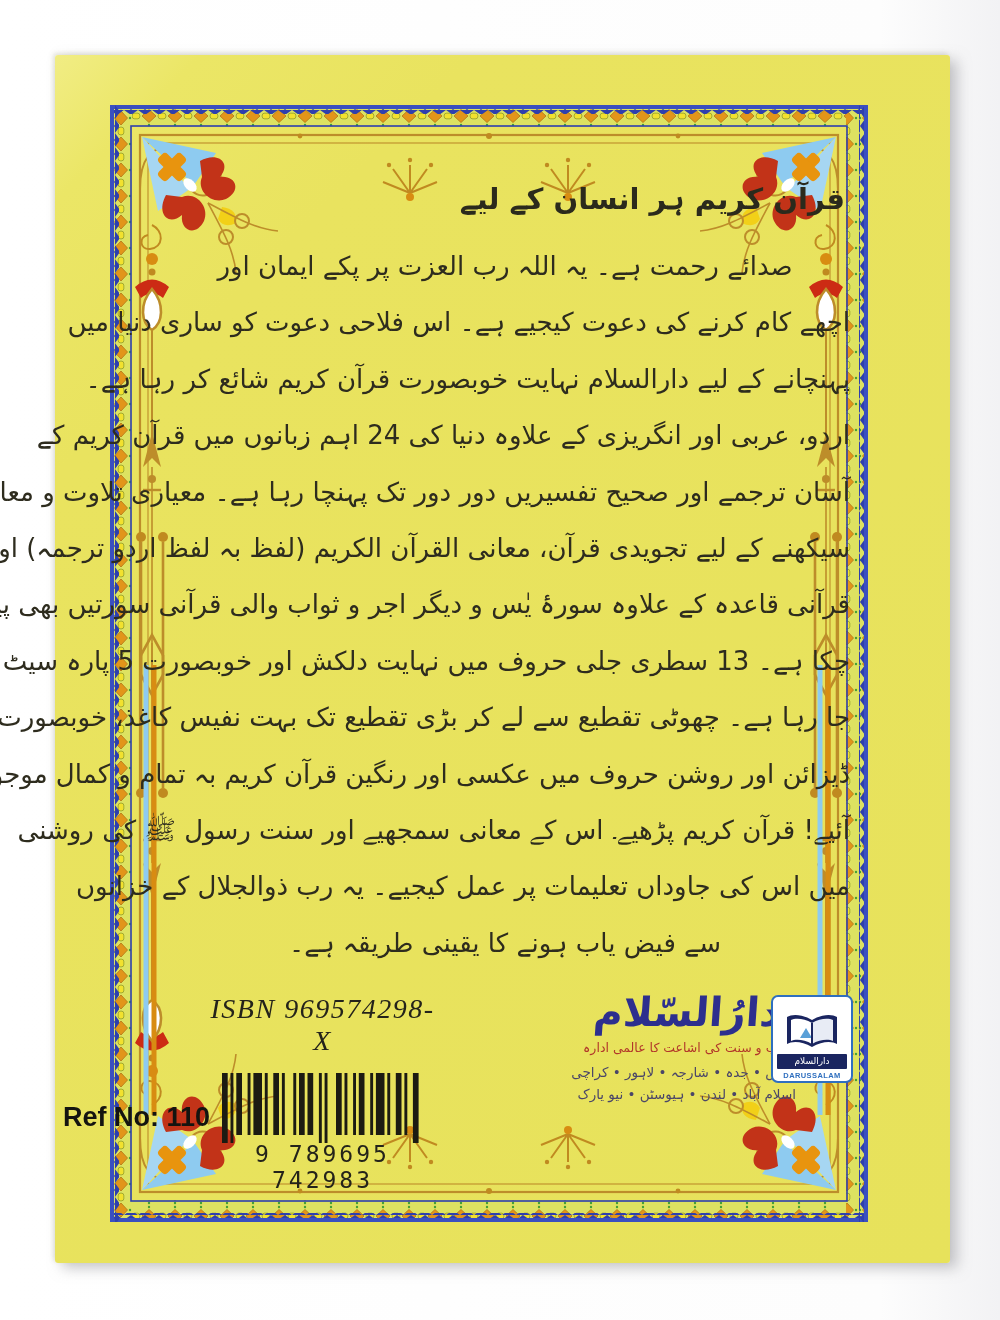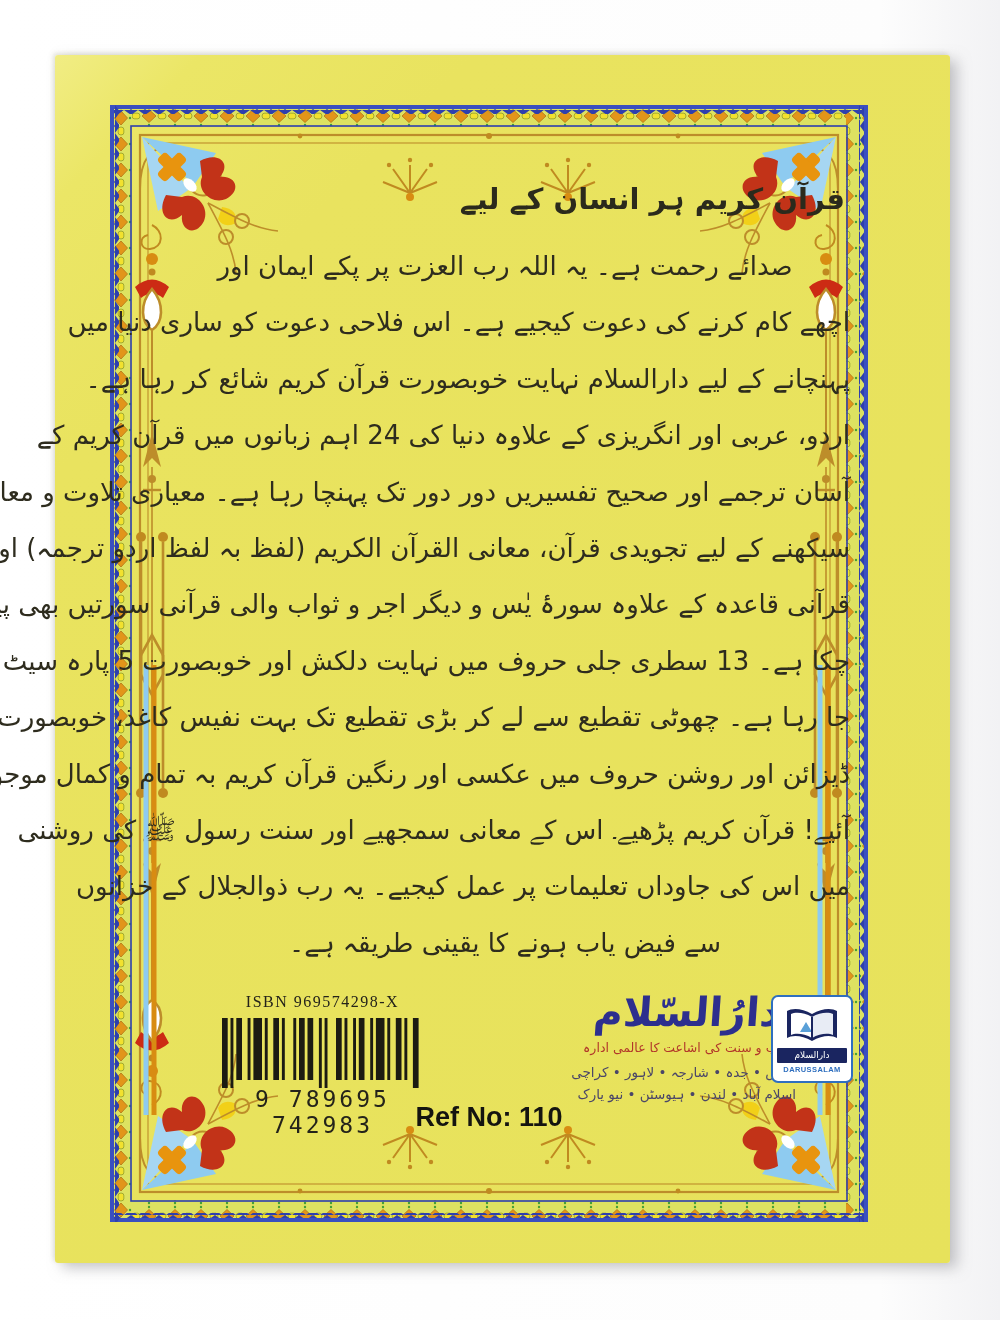--- a/index.html
+++ b/index.html
@@ -19,22 +19,22 @@
     color:#2b2a1c;direction:rtl;
   }
   .body-text{position:absolute;left:105px;top:183px;width:690px;}
   .bline{
     height:56.4px;line-height:56.4px;text-align:center;white-space:nowrap;
     font-family:"DejaVu Sans",sans-serif;font-size:26px;color:#2e2c1e;direction:rtl;
   }
   
   .isbn-block{position:absolute;left:150px;top:938px;width:235px;text-align:center;}
   .isbn-label{
-    font-family:"Liberation Serif",serif;font-size:16px;letter-spacing:1.5px;
-    color:#24231a;margin-bottom:7px;
+    font-family:"Liberation Serif",serif;font-size:28px;letter-spacing:1.5px;
+    color:#24231a;margin-bottom:16px;font-style:italic;
   }
   .barcode-digits{
     font-family:"DejaVu Sans Mono",monospace;font-size:23px;color:#24231a;
     letter-spacing:3px;margin-top:-8px;
   }
   
   .pub-block{position:absolute;left:523px;top:933px;width:218px;text-align:center;}
   .pub-name{
     font-family:"DejaVu Sans",sans-serif;font-size:40px;font-weight:bold;color:#2d2f8e;
     direction:rtl;line-height:48px;transform:skewX(-4deg);
@@ -45,34 +45,34 @@
   }
   .pub-cities{
     font-family:"DejaVu Sans",sans-serif;font-size:13.5px;color:#4a4668;direction:rtl;
     margin-top:6px;line-height:22px;white-space:nowrap;
   }
   
   .logo-mark{
     position:absolute;left:716px;top:940px;width:82px;height:88px;background:#ffffff;
     border:2px solid #2f6fbf;border-radius:7px;box-sizing:border-box;
     display:flex;flex-direction:column;align-items:center;justify-content:flex-start;
-    padding-top:11px;
+    padding-top:17px;
   }
   .logo-bar{
     width:70px;height:15px;background:#1a2560;color:#ffffff;font-family:"DejaVu Sans",sans-serif;
     font-size:9px;line-height:15px;text-align:center;direction:rtl;margin-top:2px;border-radius:1px;
     overflow:hidden;
   }
   .logo-latin{
     font-family:"Liberation Sans",sans-serif;font-size:7.5px;font-weight:bold;color:#2f6fbf;
     letter-spacing:.4px;margin-top:2px;
   }
   
   .ref-no{
-    position:absolute;left:0px;top:1047px;width:868px;text-align:center;
+    position:absolute;left:8px;top:1047px;width:868px;text-align:left;
     font-family:"Liberation Sans",sans-serif;font-size:27px;font-weight:bold;color:#141410;
   }
 </style>
 </head>
 <body>
 
 <div class="photo">
   <div class="book">
 
     <svg class="frame-svg" width="758" height="1117" viewBox="0 0 758 1117">

